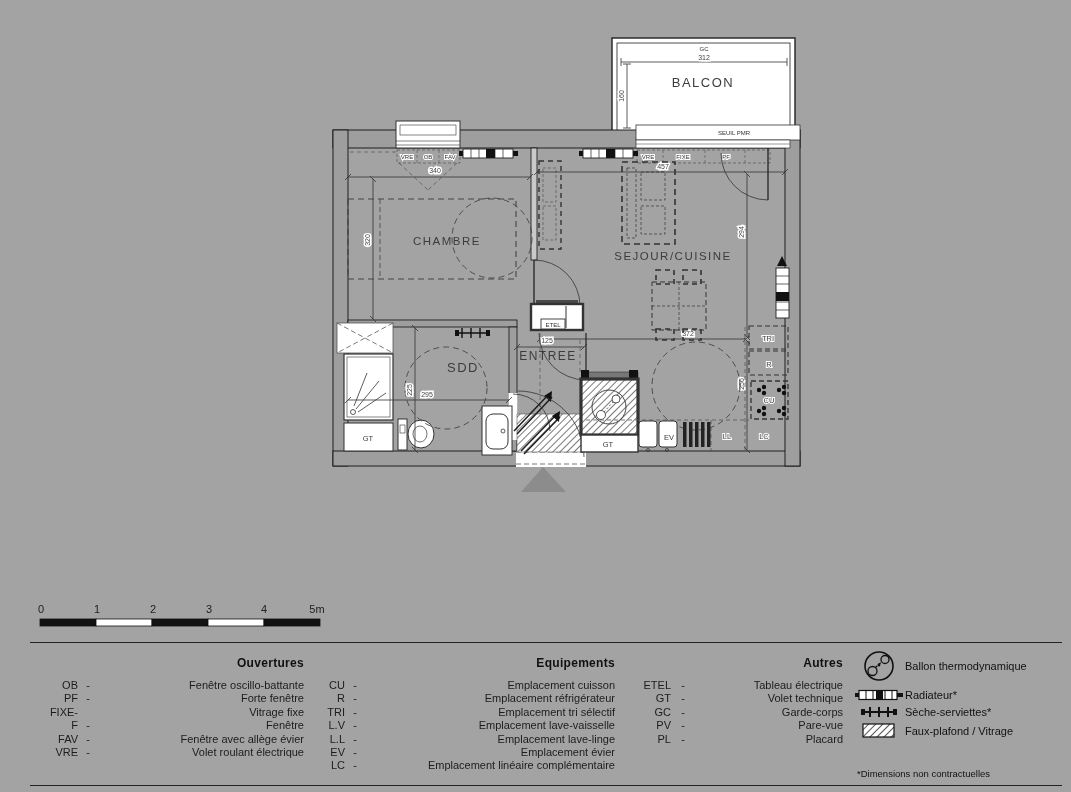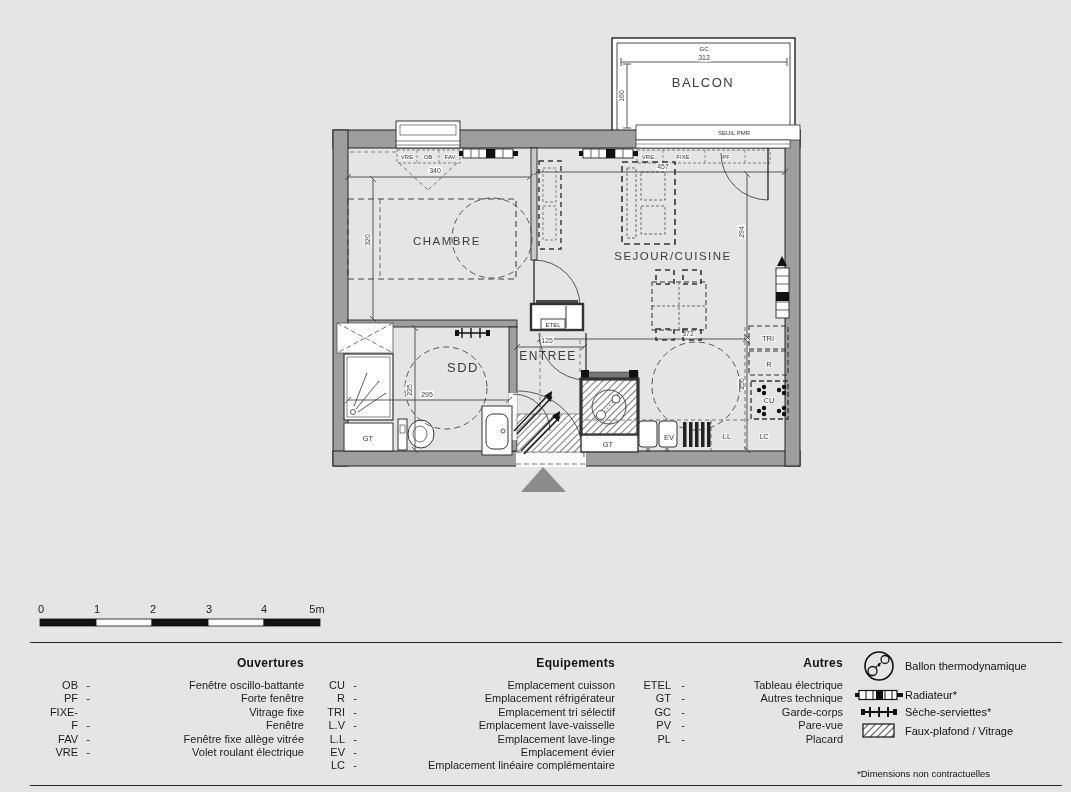--- a/index.html
+++ b/index.html
@@ -1,16 +1,16 @@
 <!DOCTYPE html>
 <html><head>
 <meta charset="utf-8">
 <style>
   html,body{margin:0;padding:0;background:#fff;}
-  #page{position:relative;width:1071px;height:792px;background:#e5e5e5;overflow:hidden;
+  #page{position:relative;width:1071px;height:792px;background:#a3a3a3;overflow:hidden;
         font-family:"Liberation Sans",sans-serif;}
   svg text{font-family:"Liberation Sans",sans-serif;fill:#3a3a3a;}
   .room{letter-spacing:1.5px;fill:#3c3c3c;}
   .dim{font-size:7px;fill:#444;paint-order:stroke;stroke:#fff;stroke-width:3px;}
   .lab{font-size:6px;fill:#333;paint-order:stroke;stroke:#fff;stroke-width:2px;}
   .lab7{font-size:7.5px;fill:#3a3a3a;paint-order:stroke;stroke:#fff;stroke-width:2px;}
   .tick{font-size:11px;fill:#222;}
   .rule{position:absolute;left:30px;width:1032px;border-top:1.6px solid #222;height:0;}
   .leg-col{position:absolute;top:656px;color:#1c1c1c;text-align:right;}
   .leg-title{font-size:12px;font-weight:bold;color:#111;margin:0 0 9px 0;letter-spacing:.3px;}
@@ -335,21 +335,21 @@
         <span>Vitrage fixe</span>
       </div>
   <div class="leg-row">
         <span class="ab">F</span>
         <span>-</span>
         <span>Fenêtre</span>
       </div>
   <div class="leg-row">
         <span class="ab">FAV</span>
         <span>-</span>
-        <span>Fenêtre fixe allège vitrée</span>
+        <span>Fenêtre avec allège évier</span>
       </div>
   <div class="leg-row">
         <span class="ab">VRE</span>
         <span>-</span>
         <span>Volet roulant électrique</span>
       </div>
 </div>
 
 <div class="leg-col eq" style="left:315px;width:300px;">
   <div class="leg-title">Equipements</div>
@@ -393,21 +393,21 @@
 <div class="leg-col au" style="left:633px;width:210px;">
   <div class="leg-title">Autres</div>
   <div class="leg-row">
         <span class="ab">ETEL</span>
         <span>-</span>
         <span>Tableau électrique</span>
       </div>
   <div class="leg-row">
         <span class="ab">GT</span>
         <span>-</span>
-        <span>Autres technique</span>
+        <span>Volet technique</span>
       </div>
   <div class="leg-row">
         <span class="ab">GC</span>
         <span>-</span>
         <span>Garde-corps</span>
       </div>
   <div class="leg-row">
         <span class="ab">PV</span>
         <span>-</span>
         <span>Pare-vue</span>

